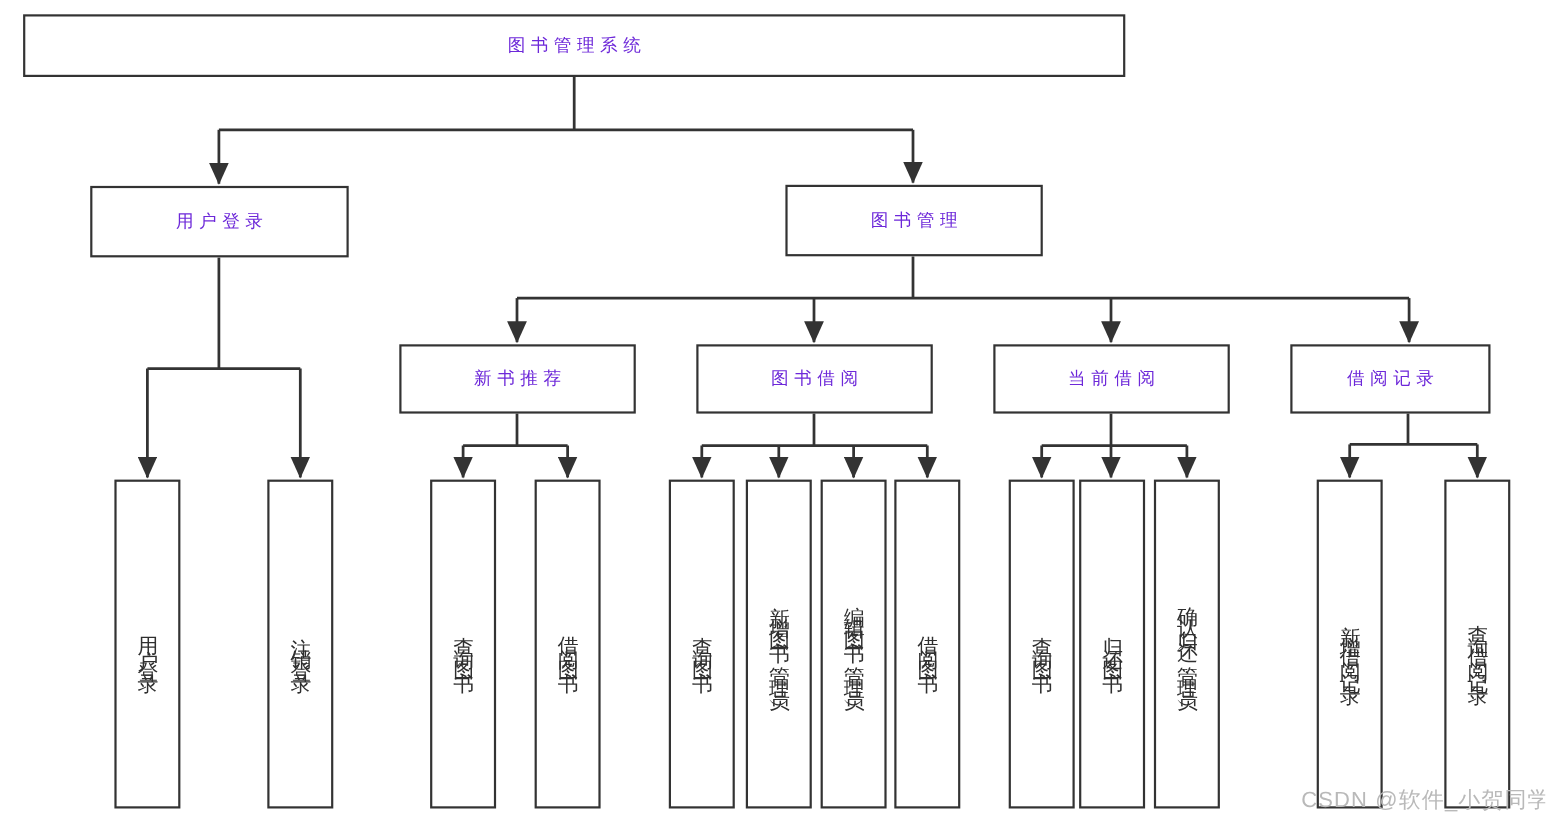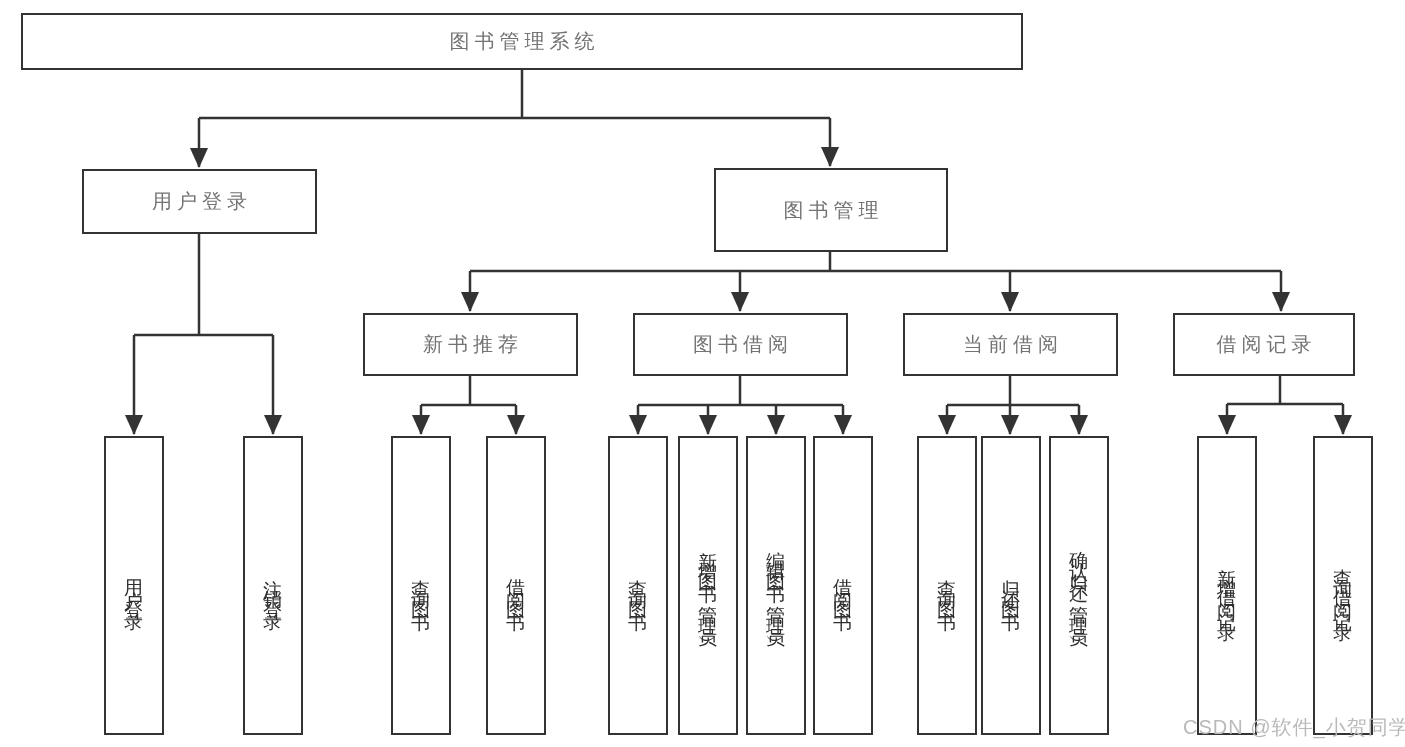--- a/index.html
+++ b/index.html
@@ -15,24 +15,24 @@
     position:absolute;
     box-sizing:border-box;
     border:2.5px solid #333333;
     background:#ffffff;
     display:flex;
     align-items:center;
     justify-content:center;
     z-index:2;
   }
   .hnode span{
-    font-size:20px;
+    font-size:16px;
     letter-spacing:5px;
     text-indent:5px;
-    color:#737373;
+    color:#6d28d9;
     white-space:nowrap;
   }
   .vnode span{
     writing-mode:vertical-rl;
     text-orientation:mixed;
     font-size:19px;
     letter-spacing:11px;
     line-height:1;
     color:#2f2f2f;
     white-space:nowrap;
@@ -116,21 +116,21 @@
     </g>
   </svg>
 
   <div class="node hnode" style="left:21px;top:13px;width:1002px;height:57px;">
     <span>图书管理系统</span>
   </div>
 
   <div class="node hnode" style="left:82px;top:169px;width:235px;height:65px;">
     <span>用户登录</span>
   </div>
-  <div class="node hnode" style="left:714px;top:168px;width:234px;height:84px;justify-content:center;">
+  <div class="node hnode" style="left:714px;top:168px;width:234px;height:65px;justify-content:center;">
     <span>图书管理</span>
   </div>
 
   <div class="node hnode" style="left:363px;top:313px;width:215px;height:63px;">
     <span>新书推荐</span>
   </div>
   <div class="node hnode" style="left:903px;top:313px;width:215px;height:63px;">
     <span>当前借阅</span>
   </div>
   <div class="node hnode" style="left:633px;top:313px;width:215px;height:63px;">

